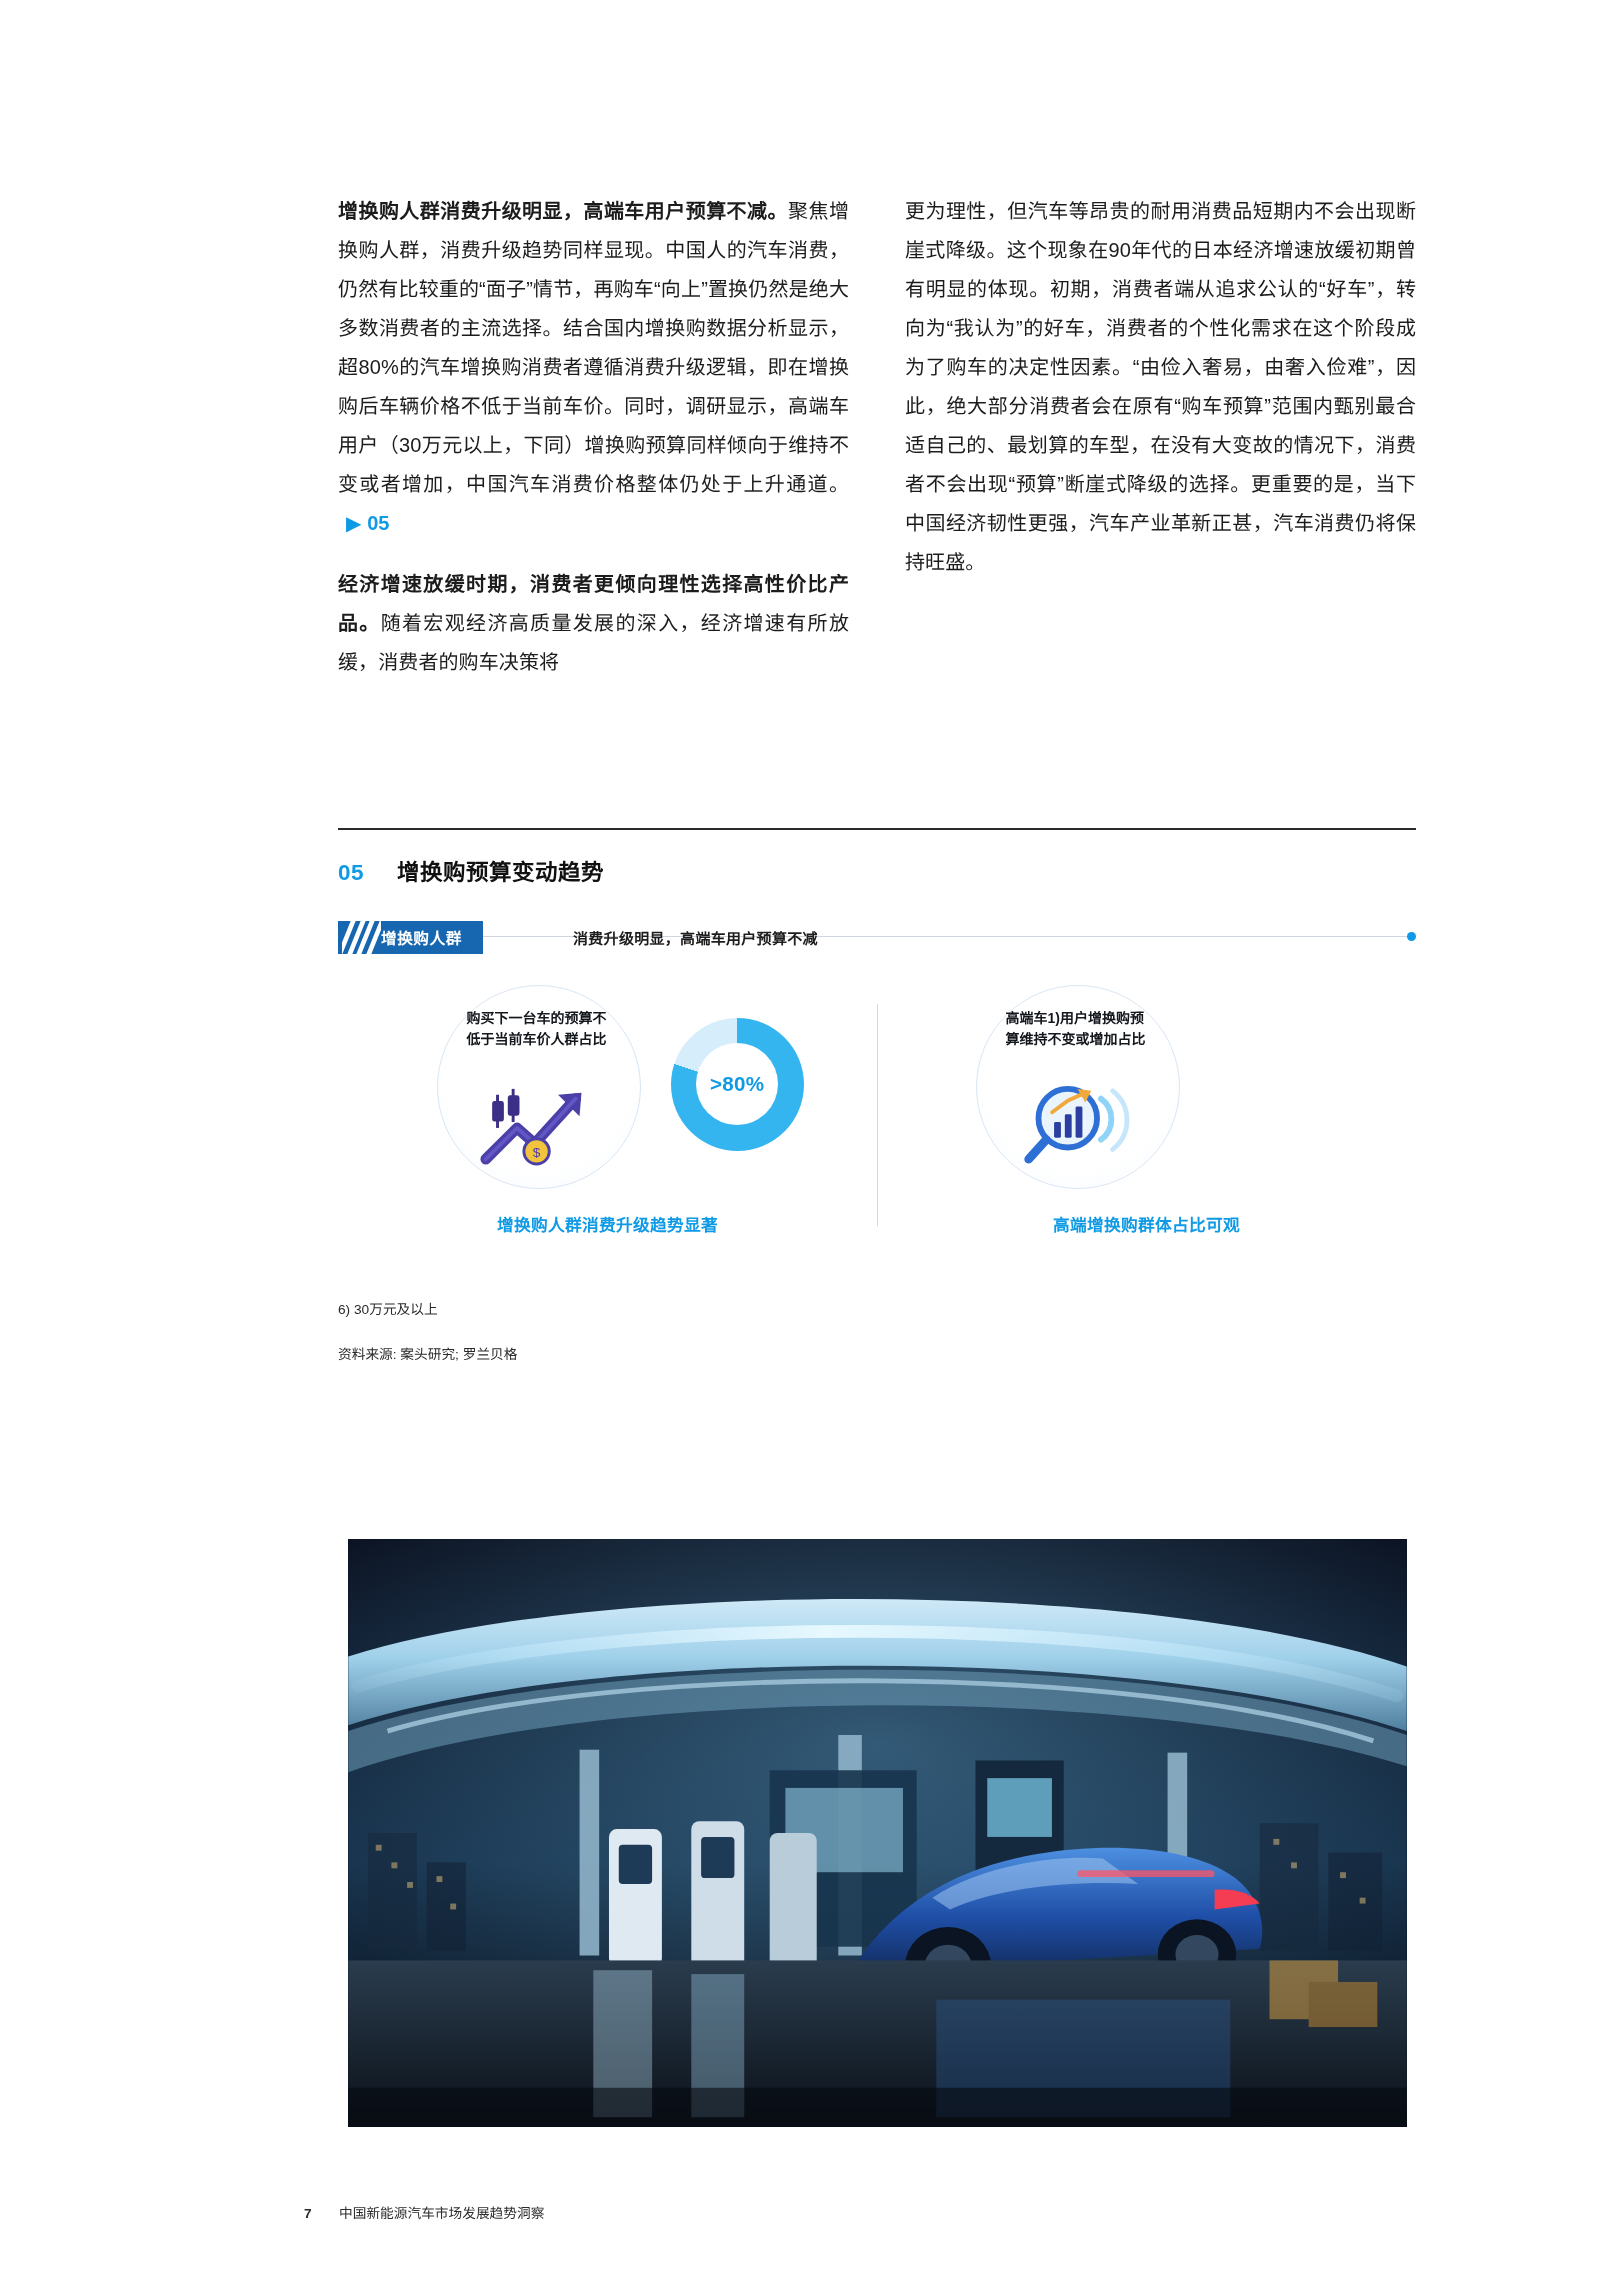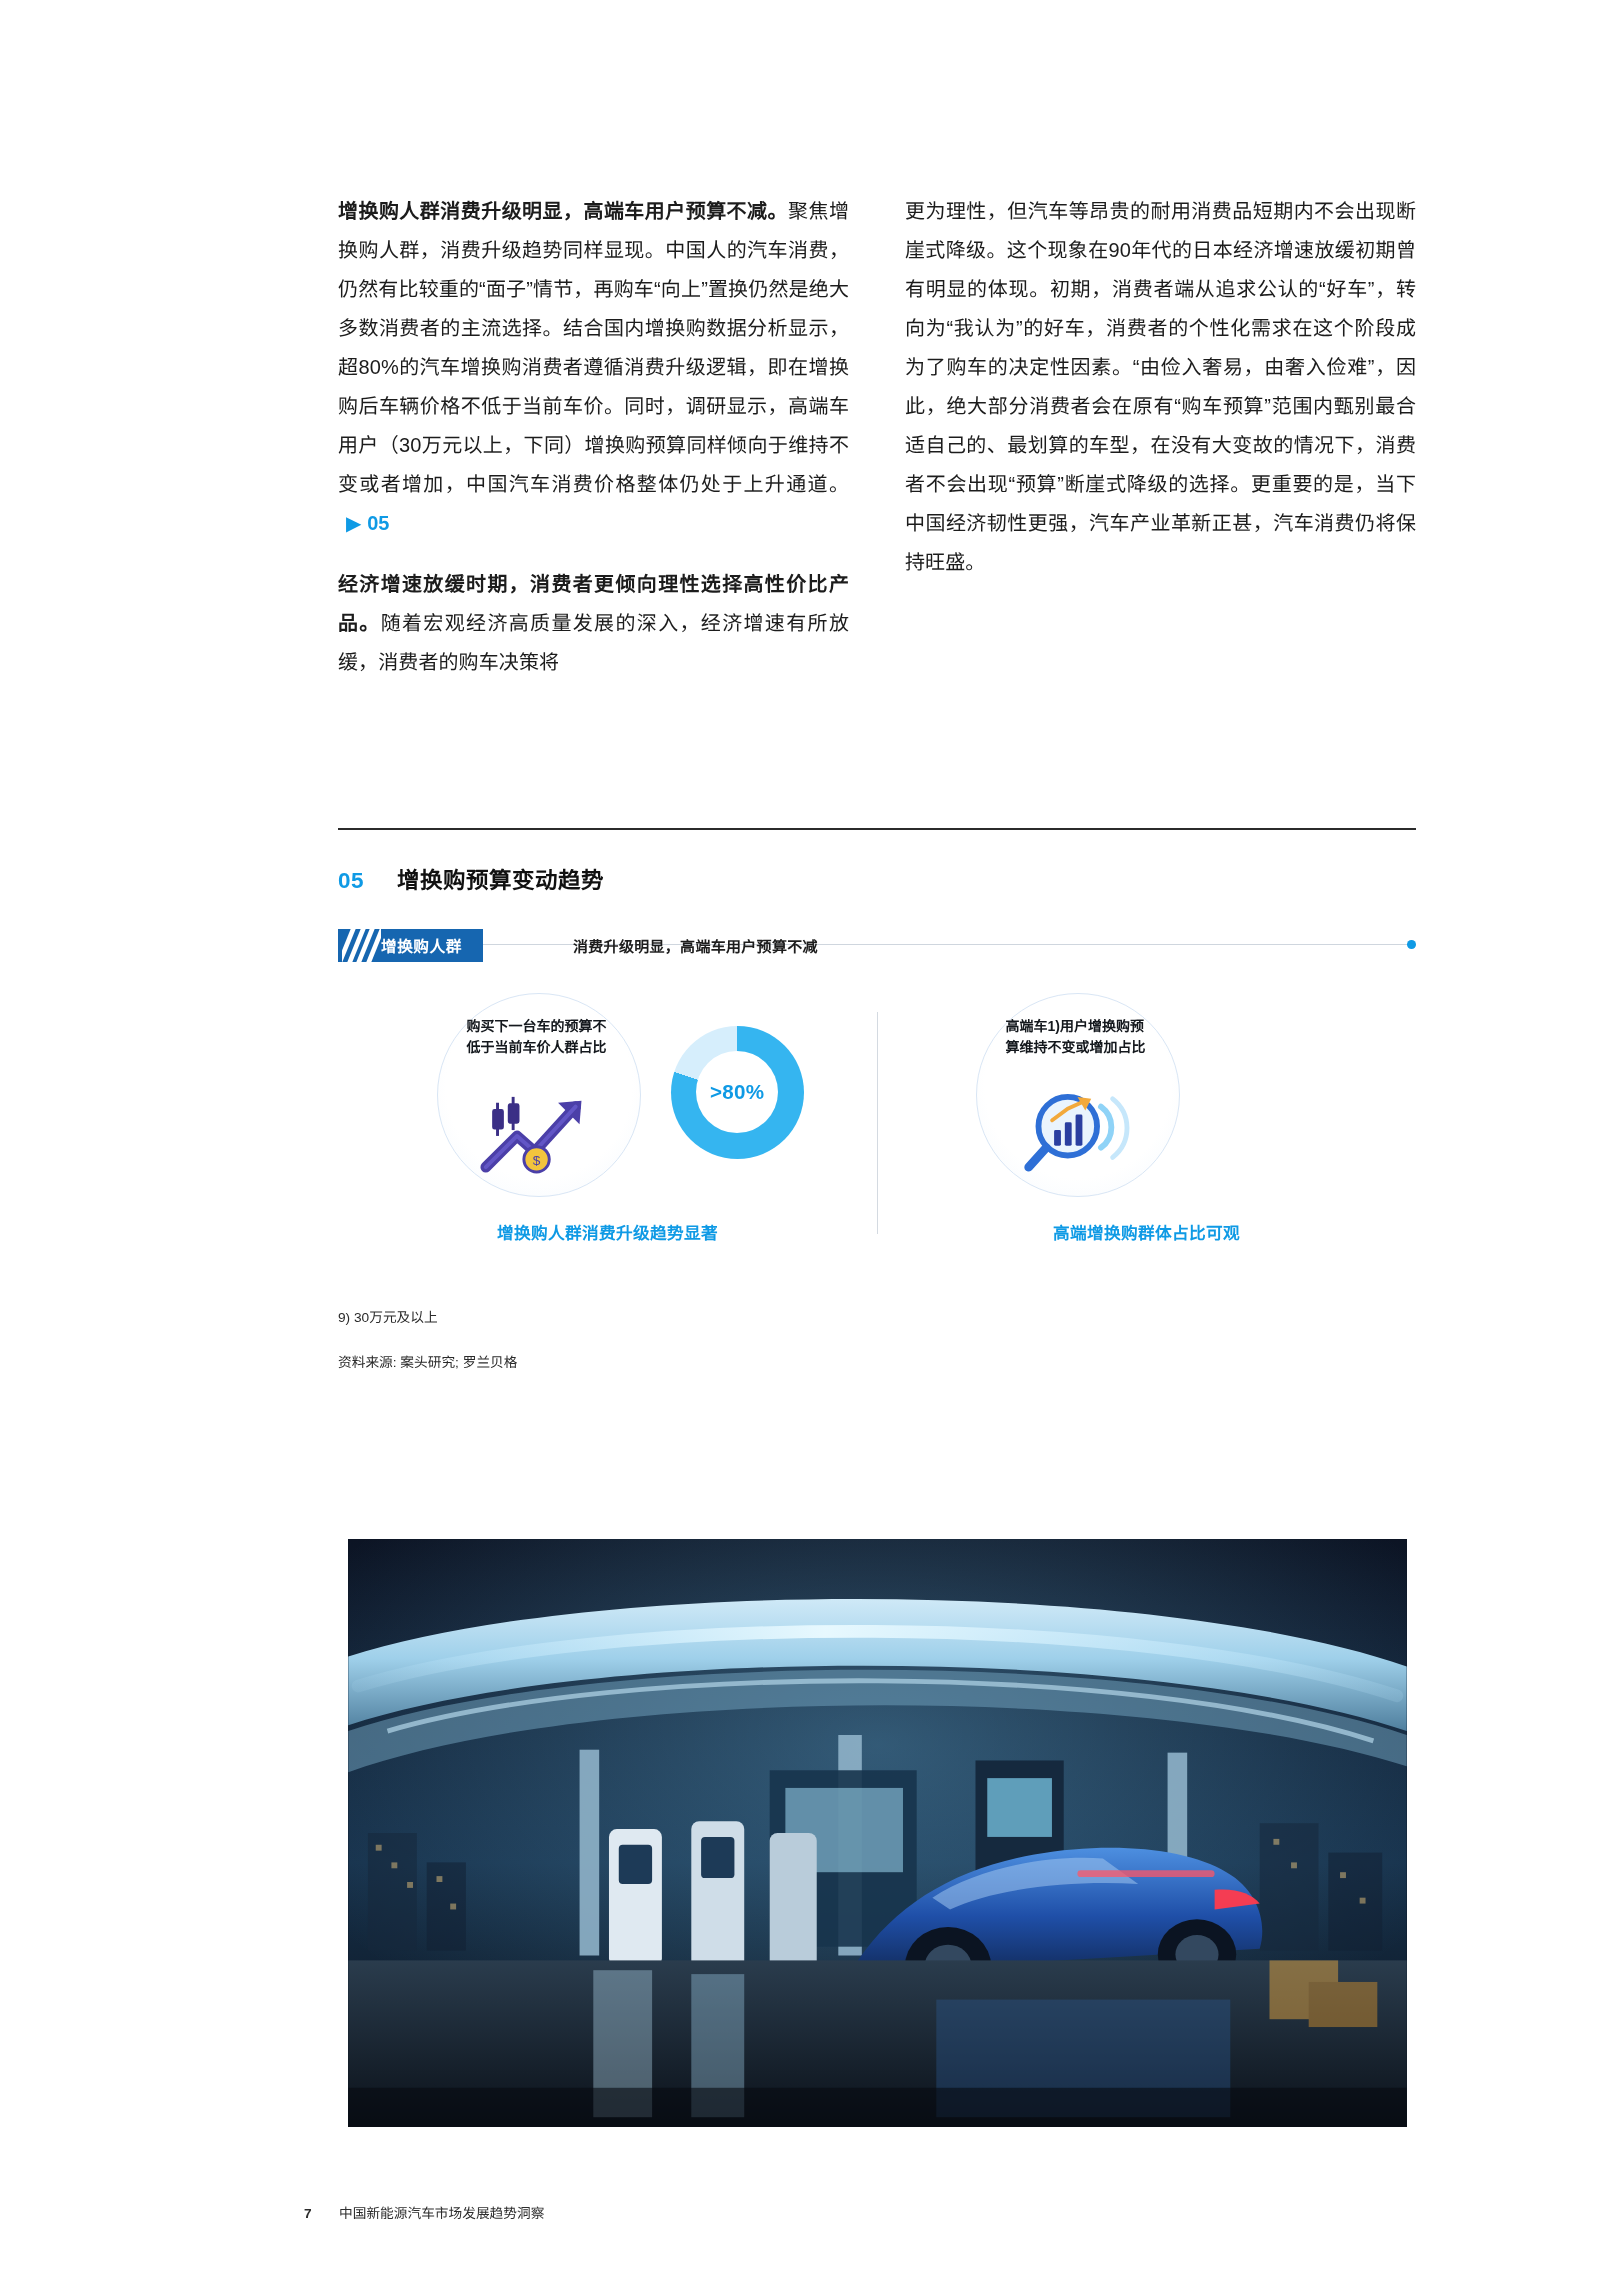--- a/index.html
+++ b/index.html
@@ -72,21 +72,20 @@
     color: #0f9ae5;
     font-weight: bold;
     font-size: 22.5px;
     letter-spacing: 0.5px;
   }
   .exhibit-title {
     font-weight: bold;
     font-size: 22.5px;
     color: #111;
     letter-spacing: 0.5px;
-    margin-top: 8px;
   }
 
   .banner {
     margin-top: 35px;
     position: relative;
     height: 33px;
   }
   .banner-line {
     position: absolute;
     left: 0; right: 0; top: 15.7px;
@@ -355,21 +354,21 @@
               <path d="M86 16 a26 26 0 0 1 0 42" fill="none" stroke="#8fd3f7" stroke-width="6" stroke-linecap="round"></path>
               <path d="M98 8 a38 38 0 0 1 0 60" fill="none" stroke="#c6e7fb" stroke-width="5" stroke-linecap="round"></path>
             </svg>
           </div>
 
         </div>
         <div class="panel-caption">高端增换购群体占比可观</div>
       </div>
     </div>
 
-    <div class="footnote">9) 30万元及以上</div>
+    <div class="footnote">6) 30万元及以上</div>
     <div class="source">资料来源: 案头研究; 罗兰贝格</div>
   </div>
 
   <div class="photo">
     <svg width="1059" height="588" viewBox="0 0 1080 600">
       <defs>
         <linearGradient id="sky" x1="0" y1="0" x2="0" y2="1">
           <stop offset="0%" stop-color="#0c1424"></stop>
           <stop offset="55%" stop-color="#16304a"></stop>
           <stop offset="100%" stop-color="#0a1018"></stop>

